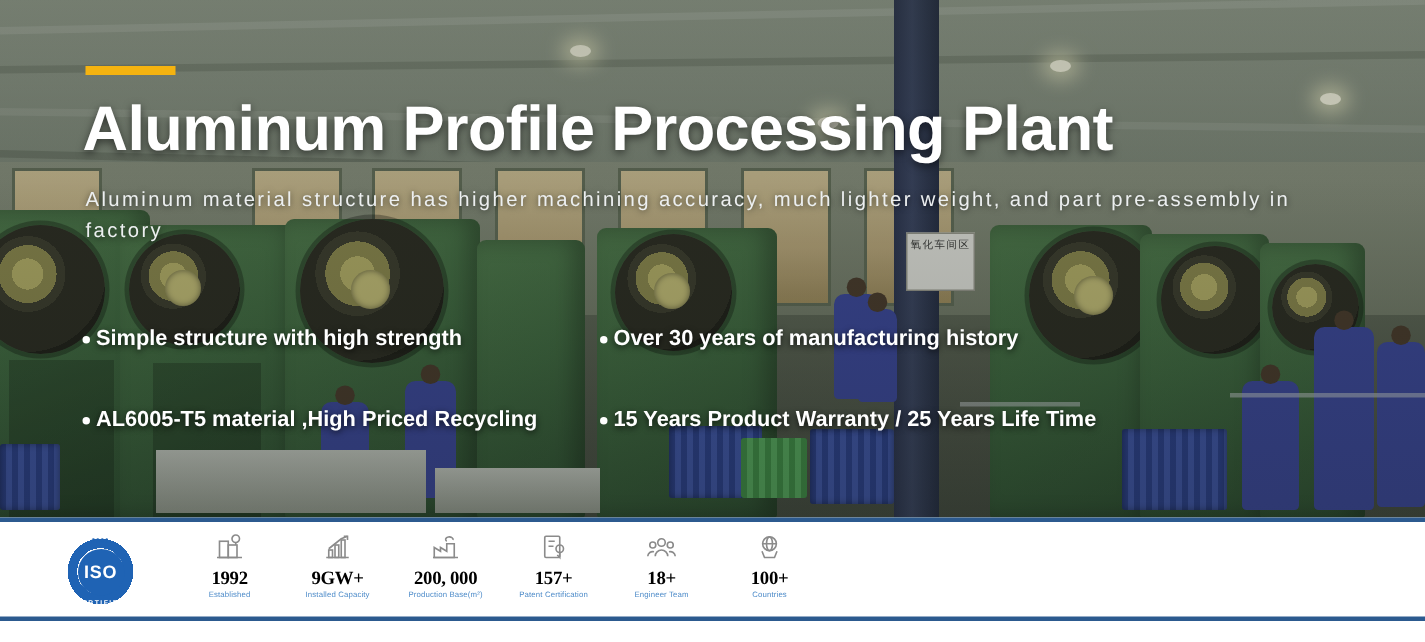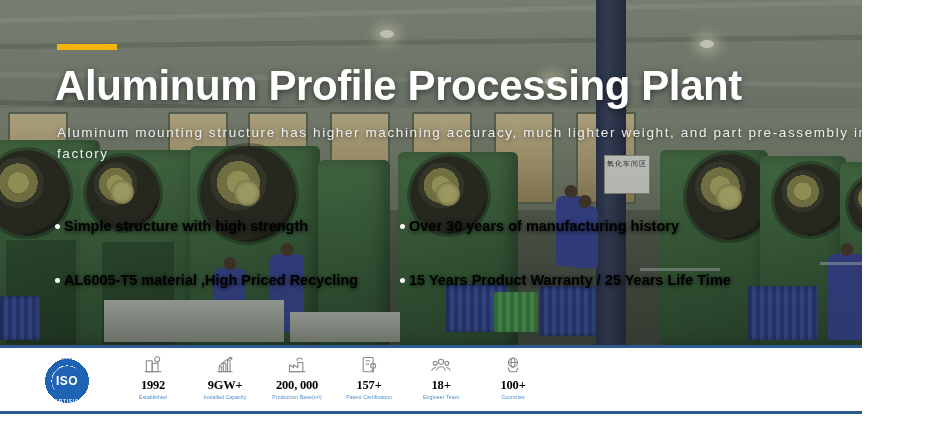--- a/index.html
+++ b/index.html
@@ -1,20 +1,20 @@
 <!DOCTYPE html>
 <html><head>
 <meta charset="utf-8">
 <style>
   html,body{margin:0;padding:0;background:#fff;}
   body{font-family:"Liberation Sans", sans-serif;}
 
   .banner{
     position:relative;
-    width:862px;height:428px;
+    width:950px;height:428px;
     overflow:hidden;
     background:#6b7466;
   }
 
   
   .photo{position:absolute;left:0;top:0;width:950px;height:345px;overflow:hidden;}
   .photo .ceiling{
     position:absolute;left:0;top:0;width:950px;height:120px;
     background:
       linear-gradient(180deg,#9aa394 0%,#8e9789 42%,#7c8678 100%);
@@ -82,21 +82,21 @@
     font-size:13.5px;color:#eceff0;letter-spacing:1.6px;line-height:21px;
     text-shadow:0 1px 4px rgba(0,0,0,.6);
   }
 
   .bullets{position:absolute;left:55px;top:218px;width:860px;}
   .brow{display:flex;margin-bottom:38px;}
   .bcol{width:345px;}
   .bcol.wide{width:460px;}
   .bullet{
     display:flex;align-items:flex-start;
-    font-size:14.5px;font-weight:bold;color:#000000;
+    font-size:14.5px;font-weight:bold;color:#ffffff;
     text-shadow:0 1px 4px rgba(0,0,0,.75);white-space:nowrap;
   }
   .dot{display:inline-block;width:5px;height:5px;border-radius:50%;
     background:#ffffff;margin:6px 4px 0 0;flex:none;}
 
   
   .footer{
     position:absolute;left:0;top:345px;width:950px;height:83px;
     background:#ffffff;border-top:3px solid #2c5a8f;
     display:flex;align-items:flex-start;
@@ -244,21 +244,21 @@
     <div class="stock" style="left:104px;top:300px;width:180px;height:42px;"></div>
     <div class="stock" style="left:290px;top:312px;width:110px;height:30px;"></div>
     <div class="rail" style="left:820px;top:262px;width:130px;"></div>
     <div class="rail" style="left:640px;top:268px;width:80px;"></div>
 
     <div class="tint"></div>
   </div>
 
   <div class="accent-bar"></div>
   <div class="hero-title">Aluminum Profile Processing Plant</div>
-  <div class="hero-sub">Aluminum mounting structure has higher machining accuracy, much lighter weight, and part pre-assembly in factory</div>
+  <div class="hero-sub">Aluminum material structure has higher machining accuracy, much lighter weight, and part pre-assembly in factory</div>
 
   <div class="bullets">
     <div class="brow">
       <div class="bcol">
         <div class="bullet">
           <span class="dot"></span>
           <span>Simple structure with high strength</span>
         </div>
       </div>
       <div class="bcol wide">

